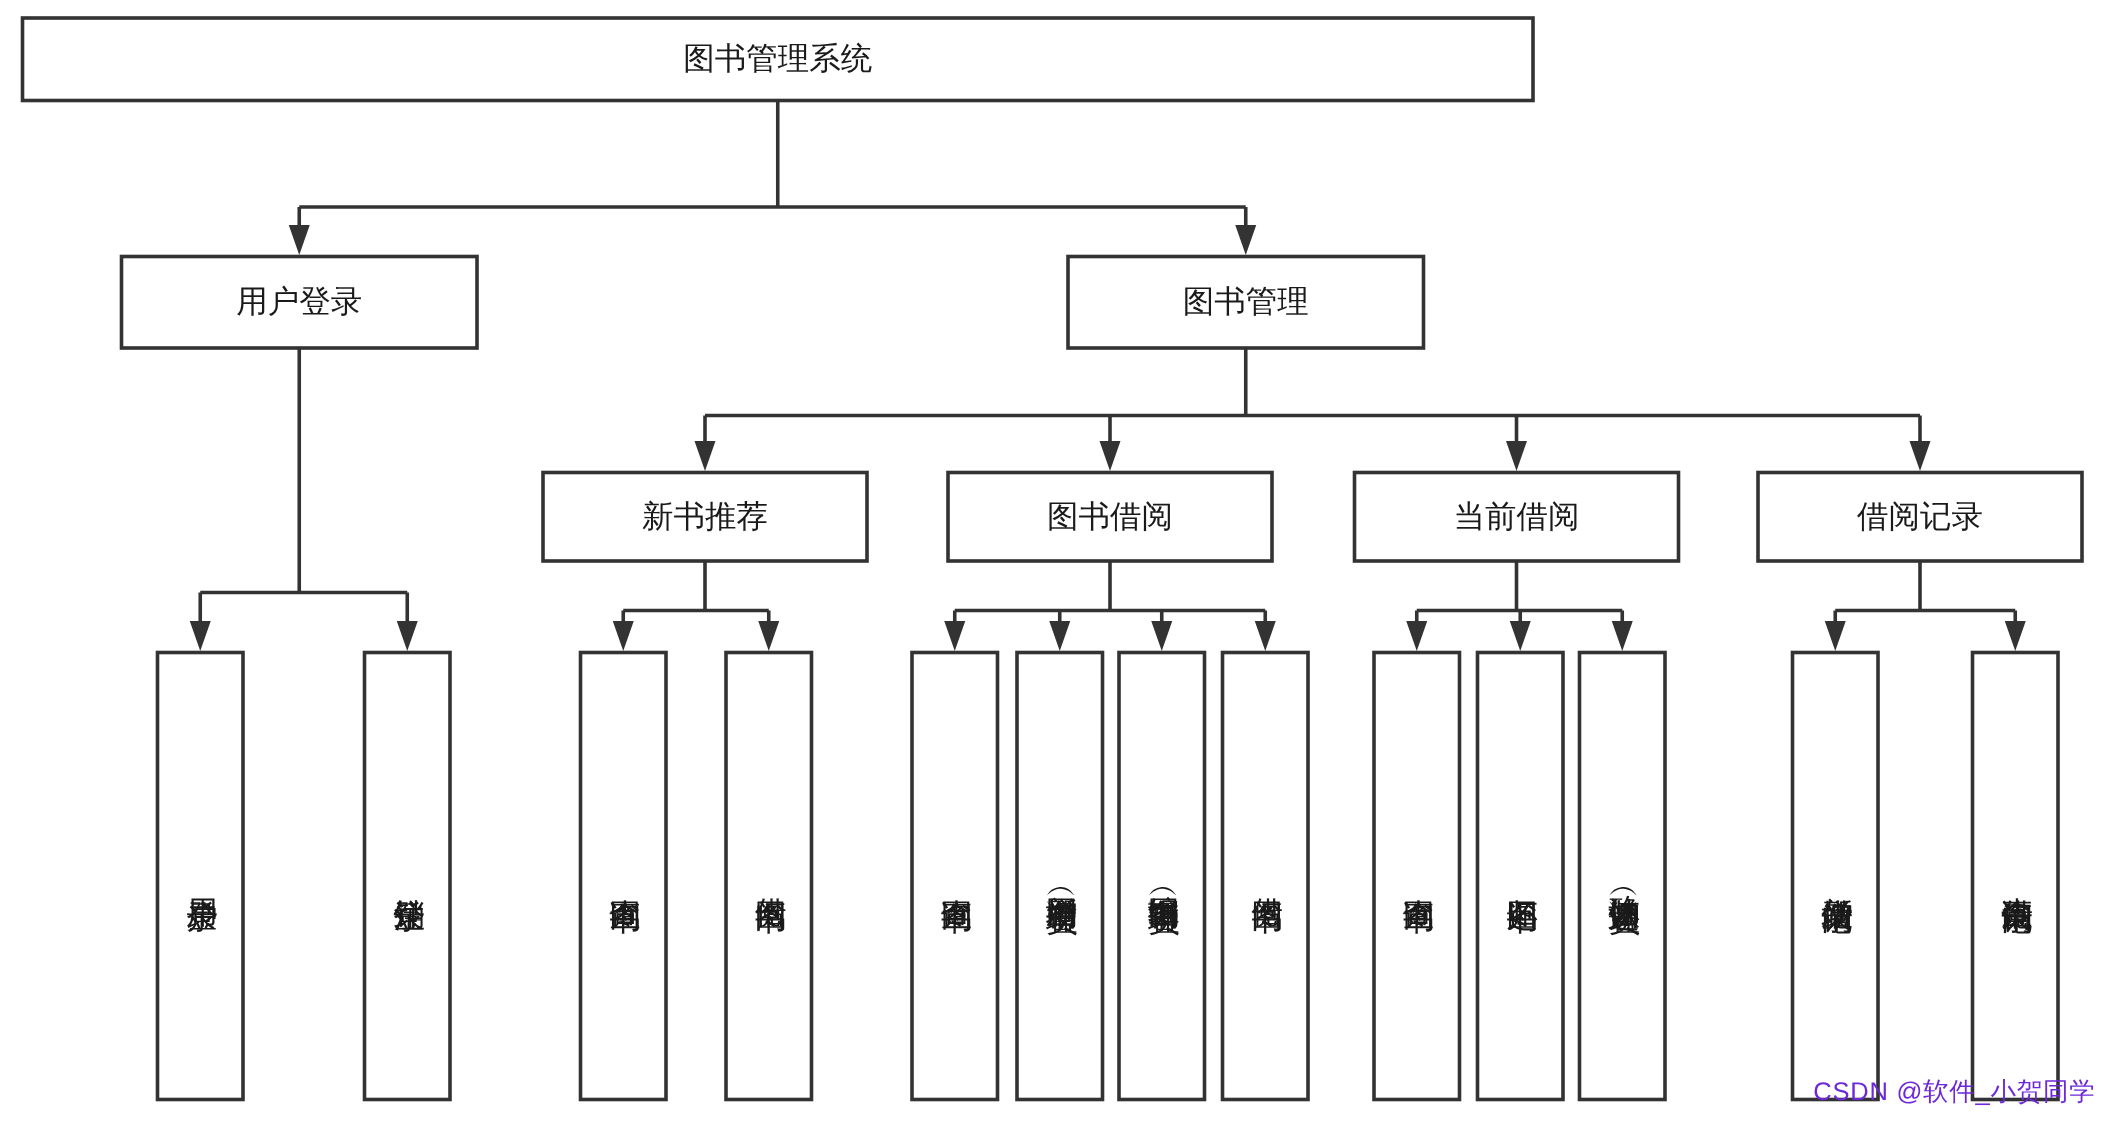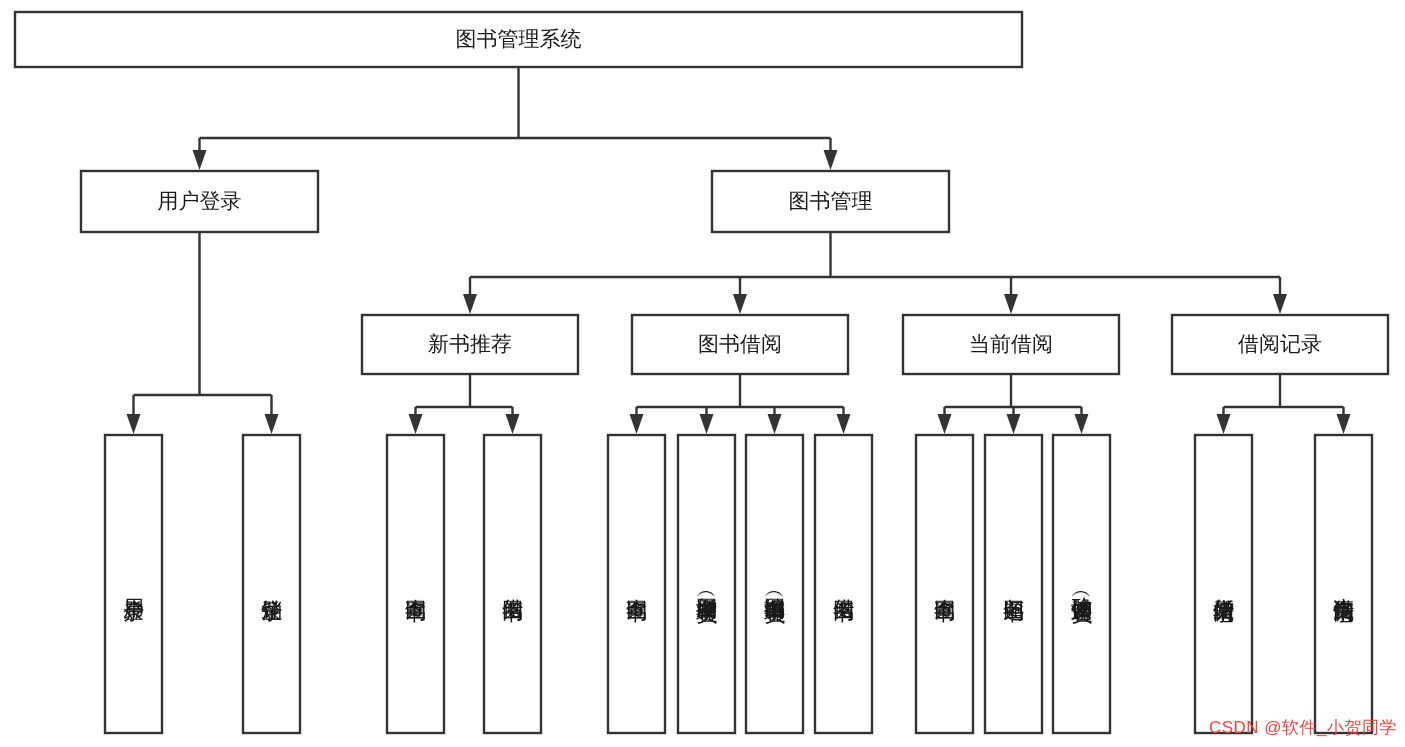--- a/index.html
+++ b/index.html
@@ -62,21 +62,21 @@
     align-items: center;
     justify-content: center;
     pointer-events: none;
   }
   .watermark {
     position: absolute;
     right: 8px;
     bottom: 6px;
     font-family: "Liberation Sans", "DejaVu Sans", sans-serif;
     font-size: 17px;
-    color: #ef4444;
+    color: #6d28d9;
     letter-spacing: 0.5px;
     white-space: nowrap;
   }
 </style>
 </head>
 <body>
 
 <div id="diagram-root">
   <svg class="diagram-canvas" viewBox="0 0 1405 747">
     <g id="connector-layer">

